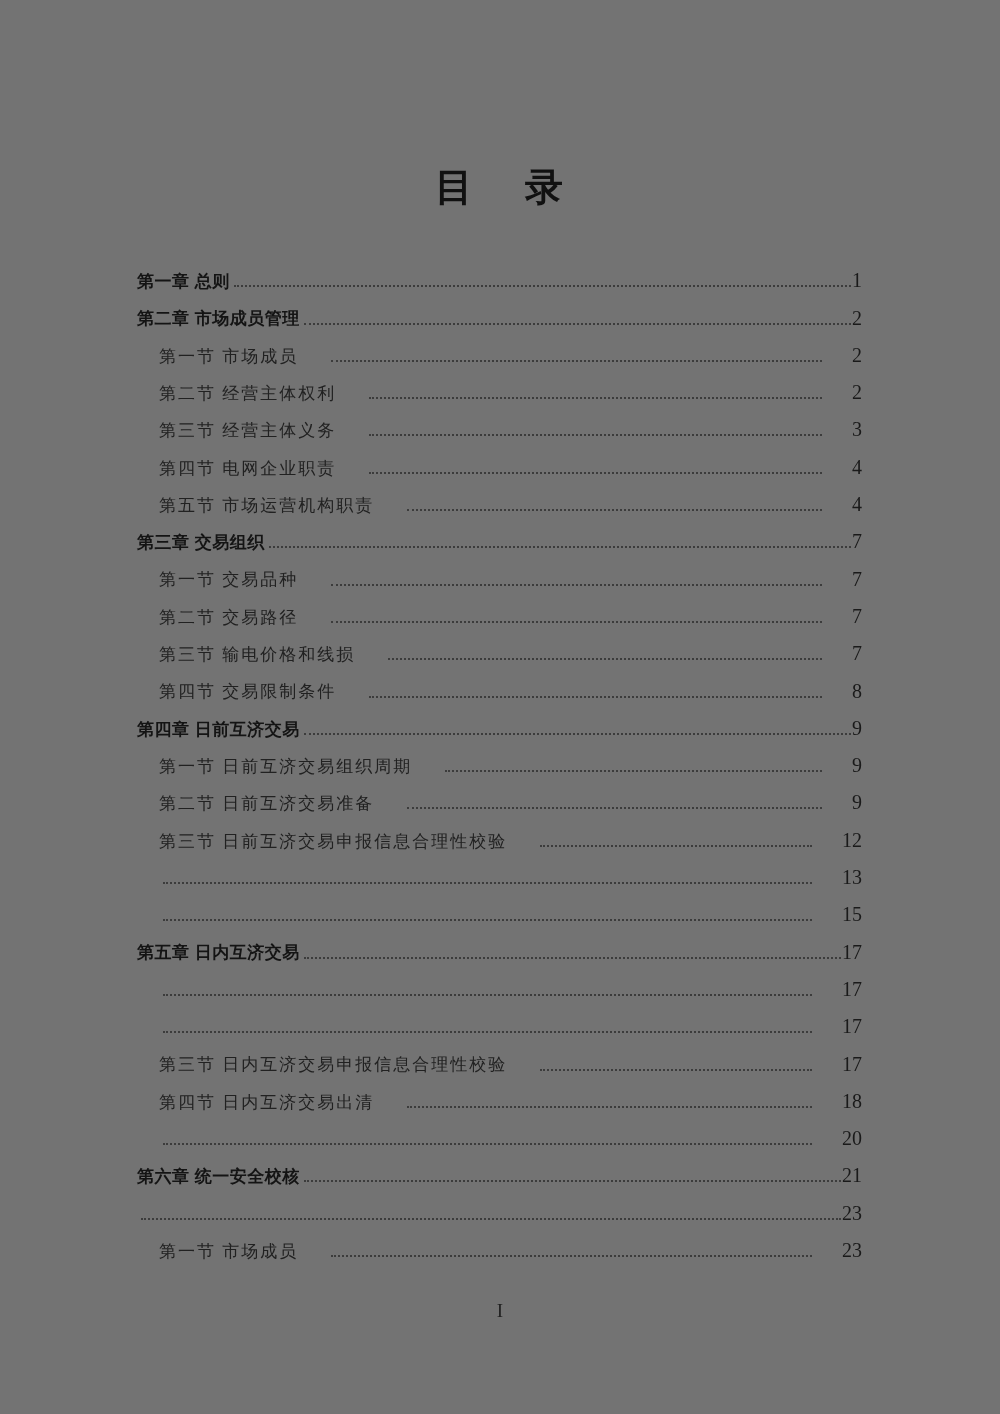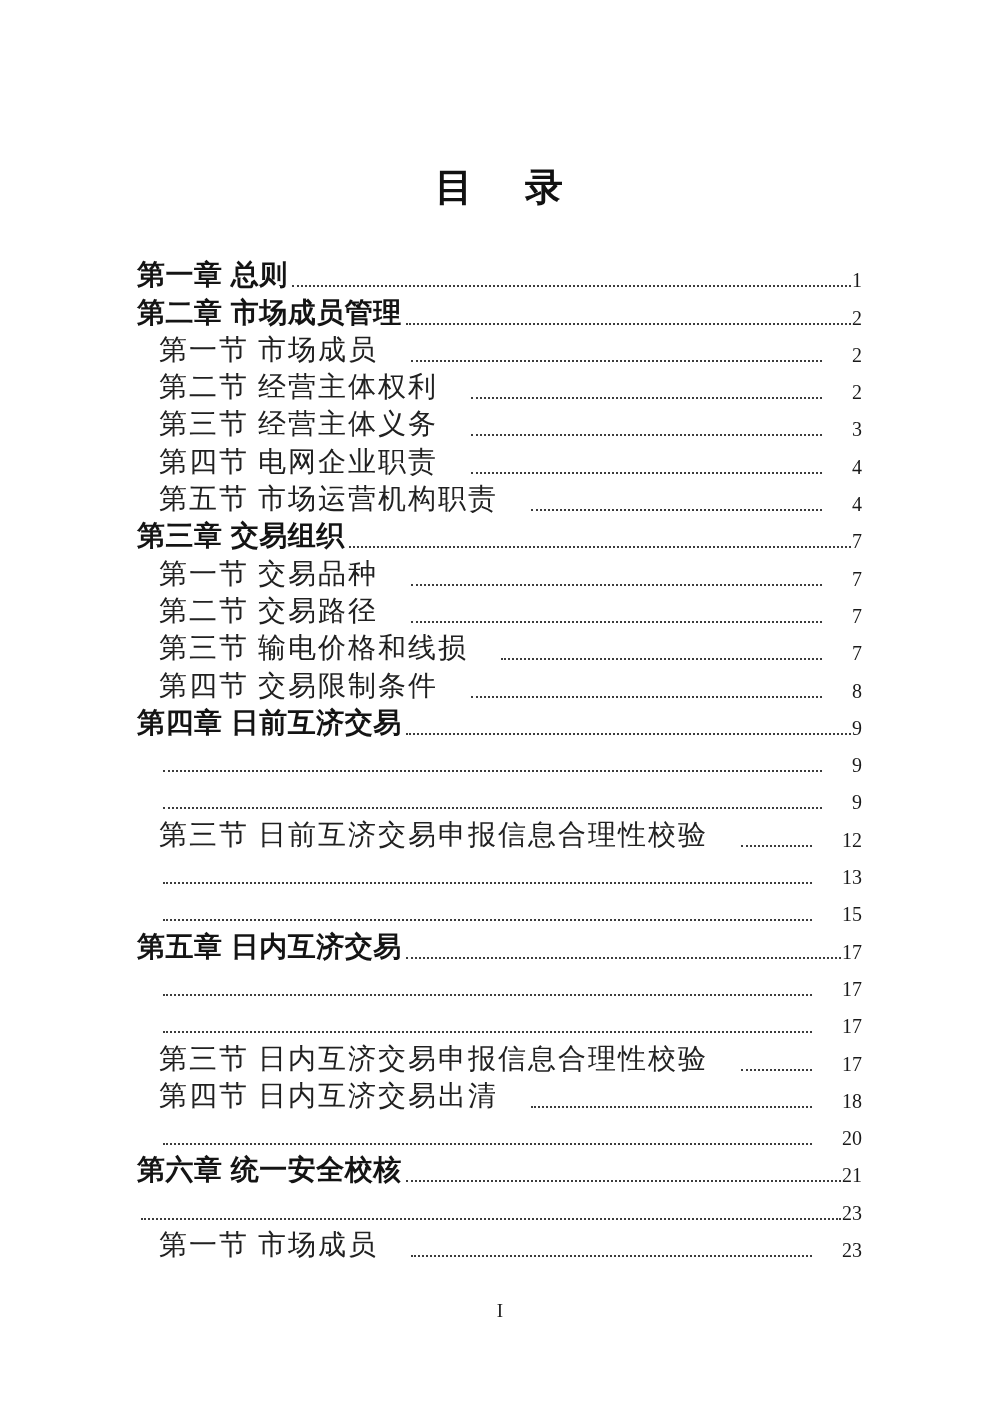--- a/index.html
+++ b/index.html
@@ -5,21 +5,21 @@
   * { margin: 0; padding: 0; box-sizing: border-box; }
   html, body { background: #e9e9e9; }
   body {
     width: 1000px;
     font-family: "Liberation Serif", serif;
   }
   .page {
     position: relative;
     width: 1000px;
     height: 1414px;
-    background: #ffffff;
+    background: #737373;
     overflow: hidden;
     color: #1f1f1f;
   }
   .doc-title {
     position: absolute;
     top: 167px;
     left: 0;
     width: 100%;
     text-align: center;
     font-family: "Liberation Sans", "DejaVu Sans", sans-serif;
@@ -37,21 +37,21 @@
     right: 138px;
   }
   .row {
     display: flex;
     align-items: flex-end;
     height: 37.3px;
   }
   .row.section { padding-left: 22px; gap: 29px; }
   .label {
     white-space: nowrap;
-    font-size: 28px;
+    font-size: 17px;
     line-height: 1.25;
   }
   .row.chapter .label {
     font-family: "Liberation Sans", "DejaVu Sans", sans-serif;
     font-weight: 700;
     color: #141414;
     letter-spacing: 0.5px;
   }
   .row.section .label {
     font-family: "Liberation Serif", "DejaVu Serif", serif;
@@ -161,25 +161,27 @@
     <span class="pagenum">8</span>
   </div>
 
   <div class="row chapter">
     <span class="label">第四章 日前互济交易</span>
     <span class="leader"></span>
     <span class="pagenum">9</span>
   </div>
 
   <div class="row section">
+    <span class="label">第一节 日前互济交易组织周期</span>
     <span class="leader"></span>
     <span class="pagenum">9</span>
   </div>
 
   <div class="row section">
+    <span class="label">第二节 日前互济交易准备</span>
     <span class="leader"></span>
     <span class="pagenum">9</span>
   </div>
 
   <div class="row section">
     <span class="label">第三节 日前互济交易申报信息合理性校验</span>
     <span class="leader"></span>
     <span class="pagenum">12</span>
   </div>
 

